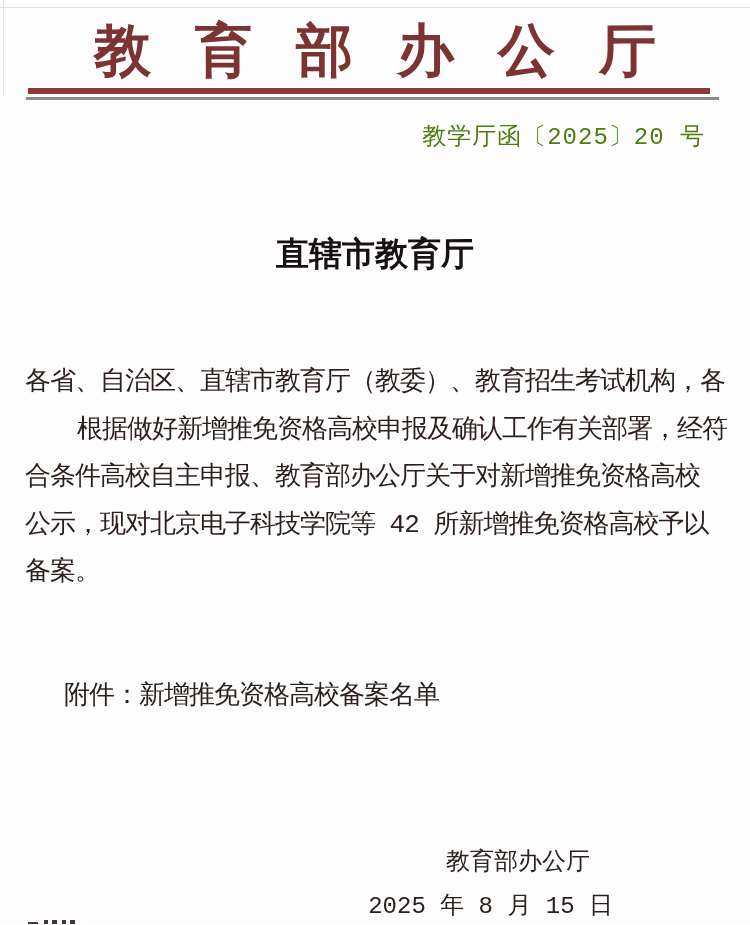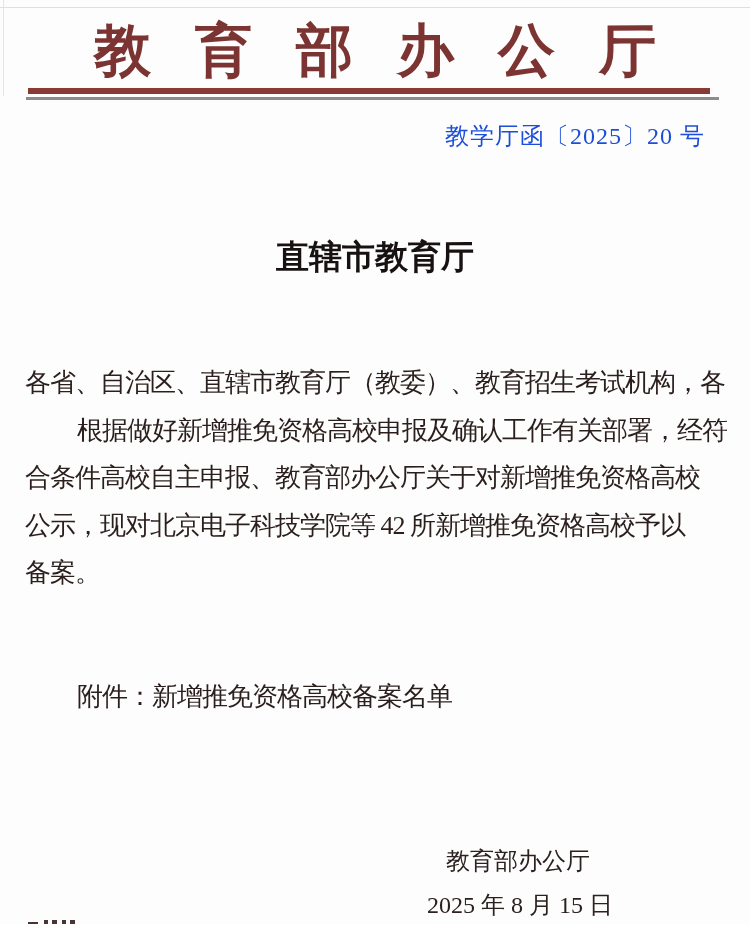--- a/index.html
+++ b/index.html
@@ -1,63 +1,63 @@
 <!DOCTYPE html>
 <html><head>
 <meta charset="utf-8">
 <style>
   html,body{margin:0;padding:0;background:#ffffff;}
   .page{
     position:relative;
     width:750px;height:924px;
     background:#fdfdfd;
     overflow:hidden;
-    font-family:Liberation Serif, serif;
+    font-family:Liberation Mono, monospace;
   }
   
   .scan-edge-top{position:absolute;left:0;top:7px;width:750px;height:1px;background:#e2dfdf;}
   .scan-edge-left{position:absolute;left:3px;top:0;width:1px;height:96px;background:#e8e4e4;}
 
   
   .issuer{
     position:absolute;left:0;top:13px;width:750px;
     text-align:center;
     font-size:57px;font-weight:bold;
     color:#7c3433;
     letter-spacing:44px;
     padding-left:44px;box-sizing:border-box;
     white-space:nowrap;
   }
   .rule-red{position:absolute;left:28px;top:88px;width:682px;height:6px;background:#8a3a35;}
   .rule-gray{position:absolute;left:26px;top:97px;width:693px;height:3px;background:#8f8b8b;}
 
   .doc-number{
     position:absolute;top:120px;right:45px;
-    font-size:24px;color:#1d4ed8;
+    font-size:24px;color:#4d7c0f;
     letter-spacing:1px;white-space:nowrap;
   }
 
   .title{
     position:absolute;left:0;top:231px;width:750px;
     text-align:center;
     font-size:33px;font-weight:bold;color:#171111;
     line-height:52px;
   }
 
   .body-block{
     position:absolute;left:25px;top:359px;width:700px;
     font-size:26px;color:#2b1f1d;
     letter-spacing:-1px;
     line-height:47.5px;
   }
   .line{white-space:nowrap;}
   .indent{text-indent:52px;}
 
   .attachment{
-    position:absolute;left:25px;top:673px;width:700px;
+    position:absolute;left:12px;top:673px;width:700px;
     font-size:26px;color:#2b1f1d;
     letter-spacing:-1px;line-height:47.5px;
     text-indent:52px;white-space:nowrap;
   }
 
   .sig-org{
     position:absolute;top:845px;right:160px;
     font-size:24px;color:#2b211f;white-space:nowrap;
   }
   .sig-date{

